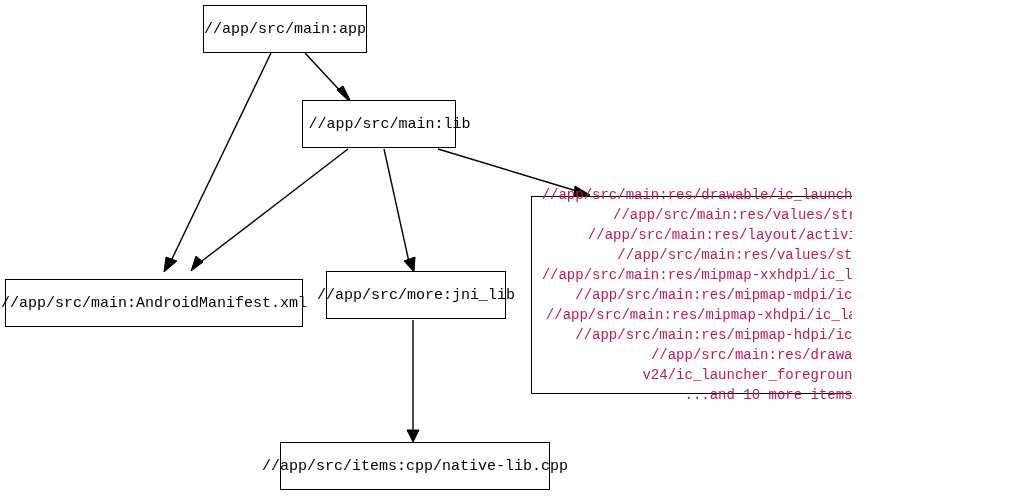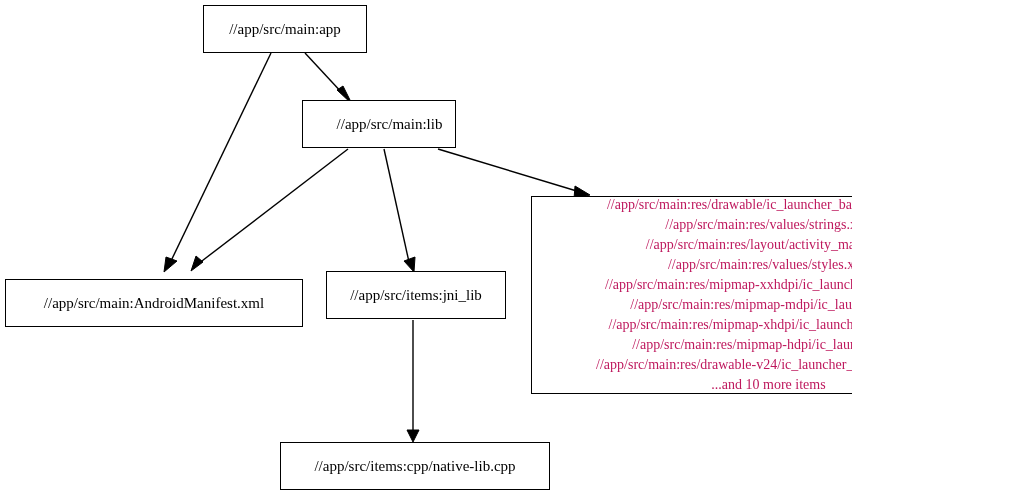--- a/index.html
+++ b/index.html
@@ -6,21 +6,21 @@
     margin: 0;
     padding: 0;
     background: #ffffff;
   }
   #graph-canvas {
     position: relative;
     width: 852px;
     height: 496px;
     background: #ffffff;
     overflow: hidden;
-    font-family: Liberation Serif, serif;
+    font-family: Liberation Mono, monospace;
   }
   .node {
     position: absolute;
     box-sizing: border-box;
     border: 1px solid #000000;
     background: #ffffff;
     display: flex;
     align-items: center;
     justify-content: center;
     color: #000000;
@@ -104,21 +104,21 @@
 
   <div class="node" style="left:302px; top:100px; width:154px; height:48px;padding-left:21px;">
     <span class="node-label">//app/src/main:lib</span>
   </div>
 
   <div class="node" style="left:5px; top:271px; width:298px; height:48px;margin-top:8px;">
     <span class="node-label">//app/src/main:AndroidManifest.xml</span>
   </div>
 
   <div class="node" style="left:326px; top:271px; width:180px; height:48px;">
-    <span class="node-label">//app/src/items:jni_lib</span>
+    <span class="node-label">//app/src/more:jni_lib</span>
   </div>
 
   <div class="node" style="left:280px; top:442px; width:270px; height:48px;">
     <span class="node-label">//app/src/items:cpp/native-lib.cpp</span>
   </div>
 
   <div class="node" style="left:531px; top:196px; width:475px; height:198px;">
     <span class="node-multiline">//app/src/main:res/drawable/ic_launcher_background.xml
 //app/src/main:res/values/strings.xml
 //app/src/main:res/layout/activity_main.xml

